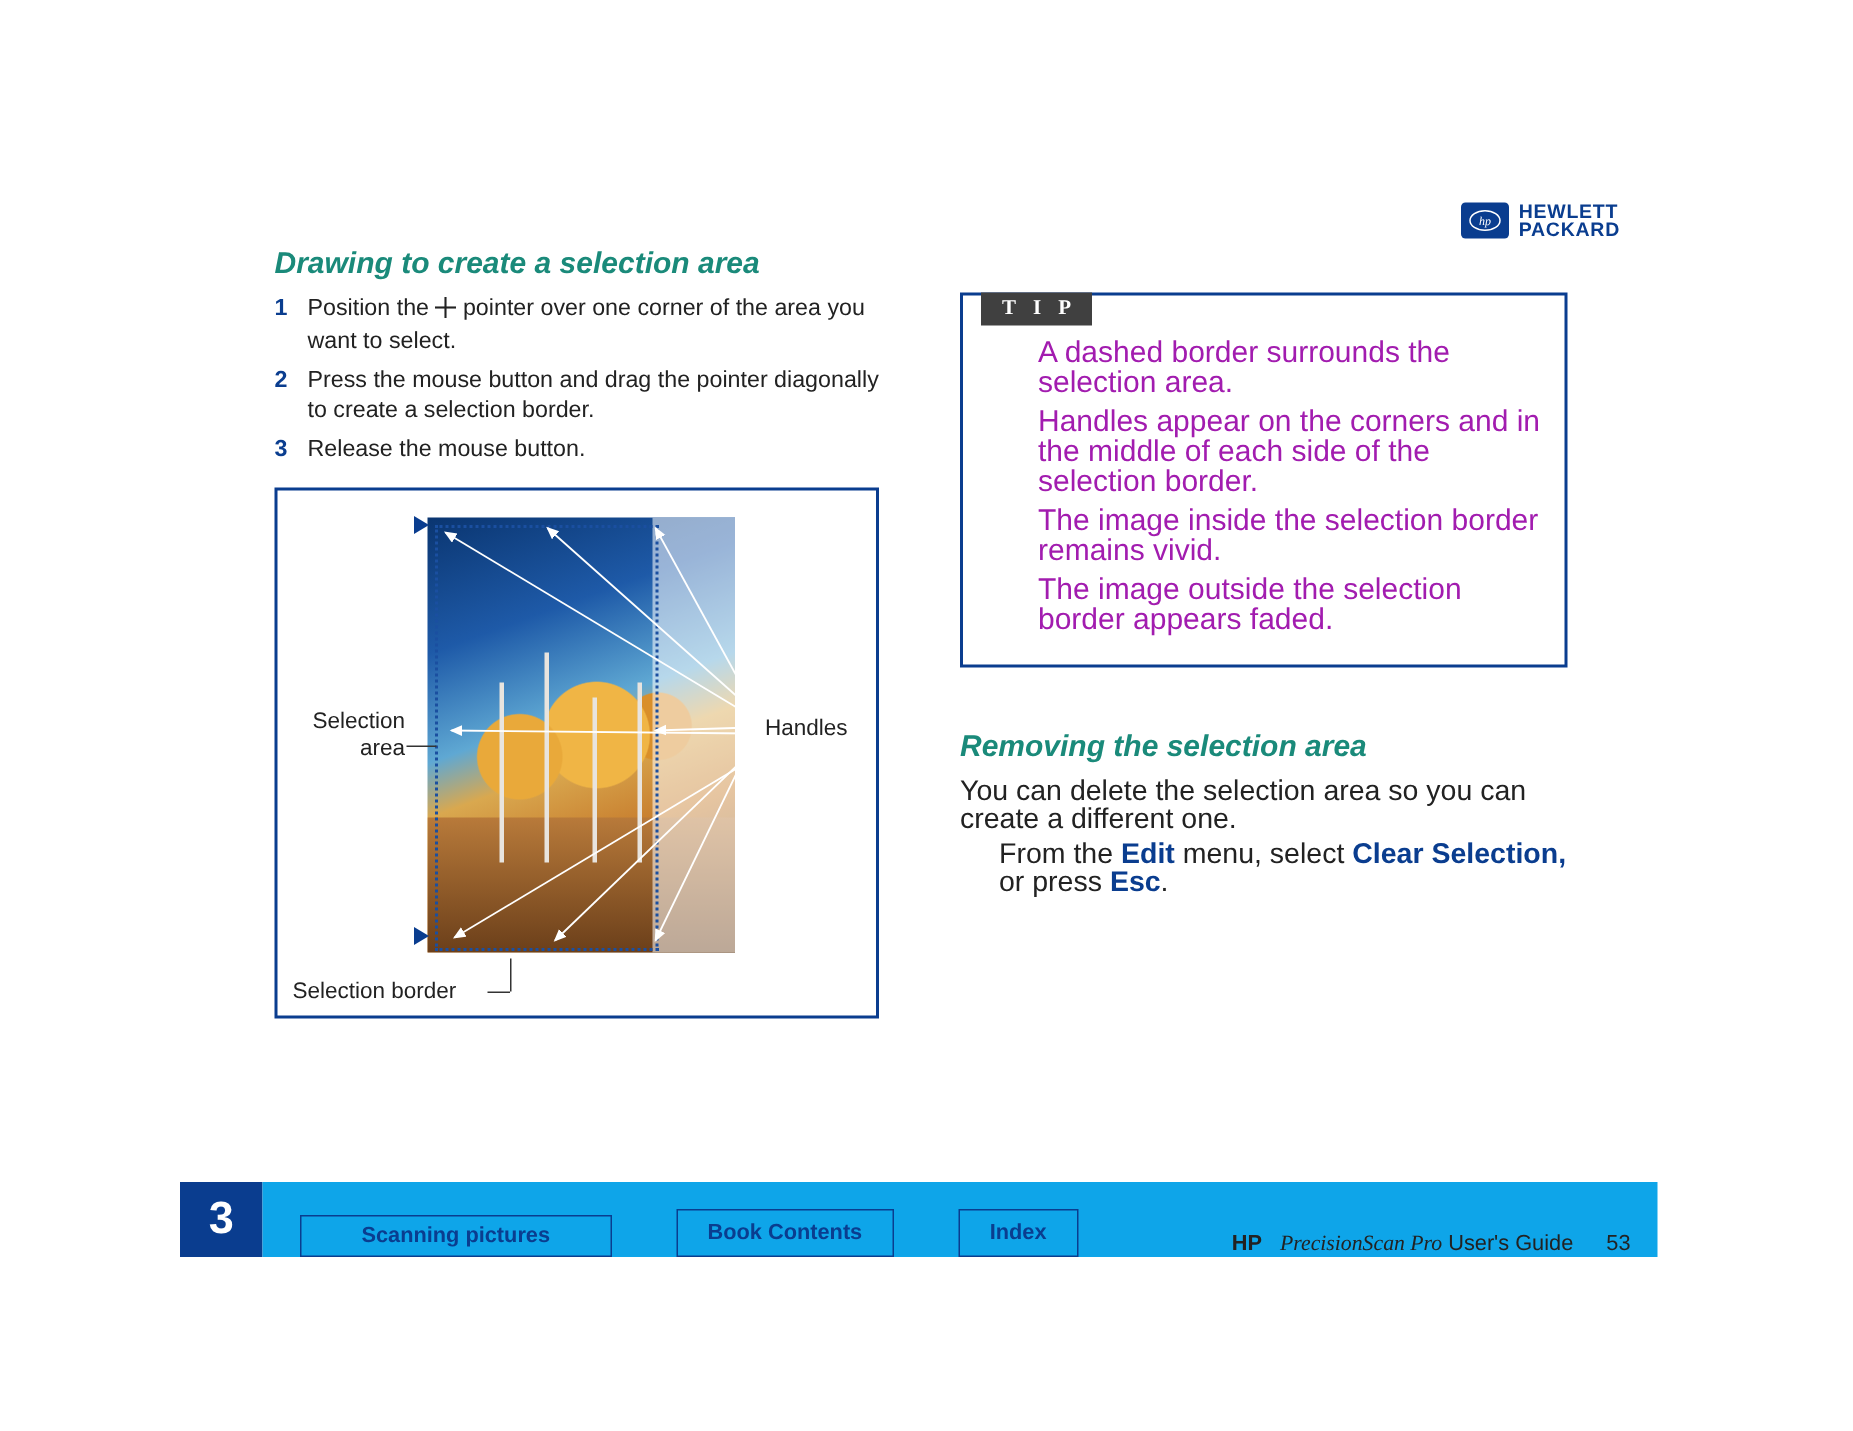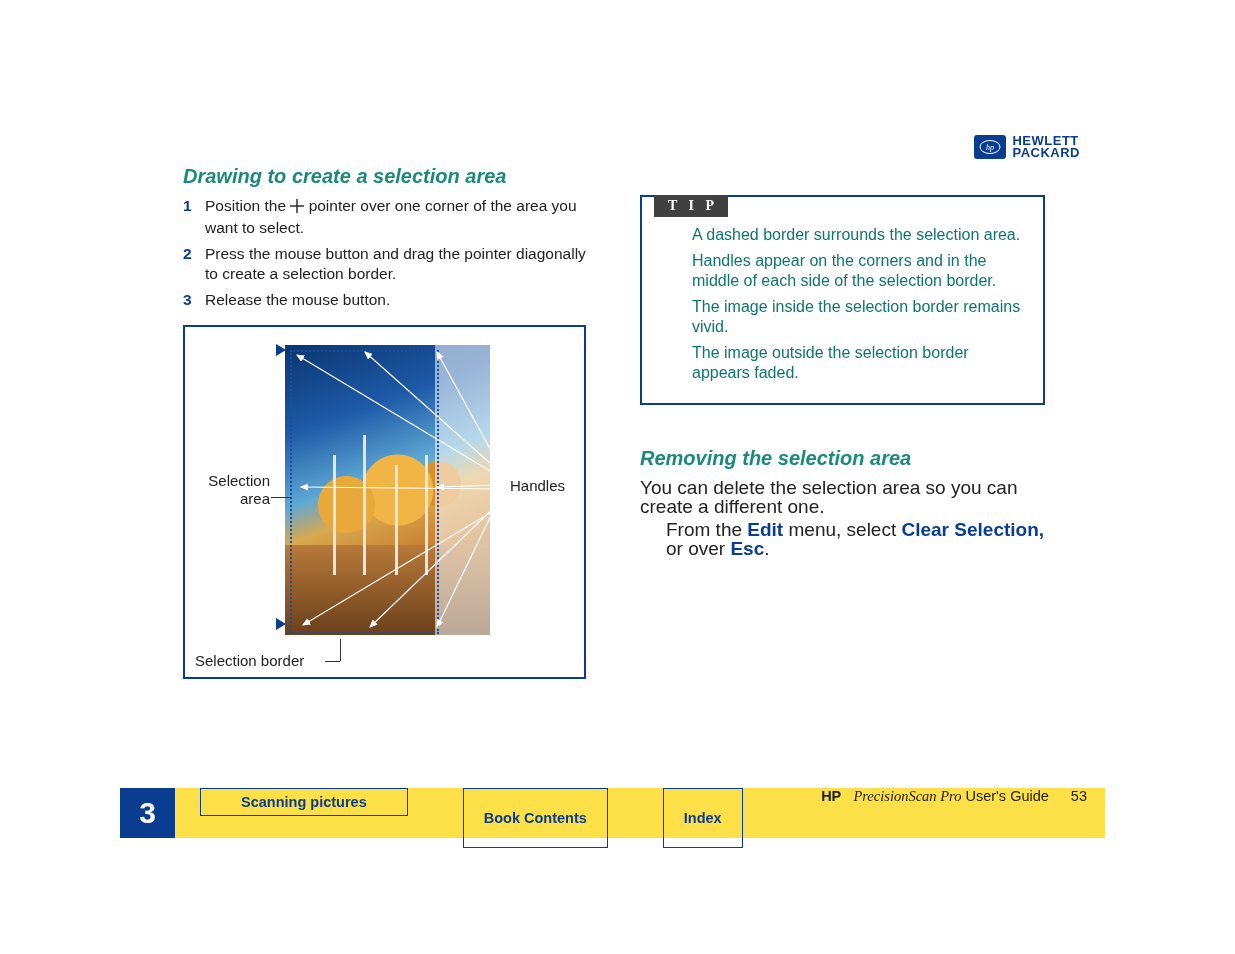--- a/index.html
+++ b/index.html
@@ -168,23 +168,23 @@
     background: #404040;
     color: #fff;
     font-weight: bold;
     letter-spacing: 4px;
     font-size: 14px;
     padding: 3px 10px 3px 14px;
     font-family: Georgia, 'Times New Roman', serif;
   }
   .tip-box p {
     margin: 0 0 6px 0;
-    font-size: 16px;
+    font-size: 20px;
     line-height: 20px;
-    color: #0f766e;
+    color: #a21caf;
   }
   .remove-section {
     margin-top: 42px;
   }
   .remove-section p {
     font-size: 19px;
     line-height: 19px;
     margin: 4px 0;
     color: #222;
   }
@@ -207,33 +207,33 @@
     color: #fff;
     font-size: 30px;
     font-weight: bold;
     display: flex;
     align-items: center;
     justify-content: center;
   }
   .footer .bar {
     flex: 1;
     height: 50px;
-    background: #fde047;
-    display: flex;
-    align-items: flex-start;
+    background: #0ea5e9;
+    display: flex;
+    align-items: flex-end;
     padding-left: 25px;
-    gap: 55px;
+    gap: 43px;
     position: relative;
   }
   .footer .btn {
     border: 1.5px solid #0a3d8f;
     color: #0a3d8f;
     font-weight: bold;
     font-size: 14.5px;
-    padding: 21px 20px;
+    padding: 7px 20px;
     background: transparent;
     cursor: pointer;
   }
   .footer .btn.wide { padding: 5px 40px; }
   .footer .guide {
     position: absolute;
     right: 18px;
     font-size: 14.5px;
     color: #222;
   }
@@ -337,21 +337,21 @@
       <p>A dashed border surrounds the selection area.</p>
       <p>Handles appear on the corners and in the middle of each side of the selection border.</p>
       <p>The image inside the selection border remains vivid.</p>
       <p>The image outside the selection border appears faded.</p>
     </div>
 
     <div class="remove-section">
       <h2 class="section">Removing the selection area</h2>
       <p>You can delete the selection area so you can create a different one.</p>
       <p class="indent">
-        <span>From the </span><span class="kw">Edit</span><span> menu, select </span><span class="kw">Clear Selection,</span><span> or over </span><span class="kw">Esc</span><span>.</span>
+        <span>From the </span><span class="kw">Edit</span><span> menu, select </span><span class="kw">Clear Selection,</span><span> or press </span><span class="kw">Esc</span><span>.</span>
       </p>
     </div>
   </div>
 
   <div class="footer">
     <div class="chnum">3</div>
     <div class="bar">
       <button class="btn wide">Scanning pictures</button>
       <button class="btn">Book Contents</button>
       <button class="btn">Index</button>

